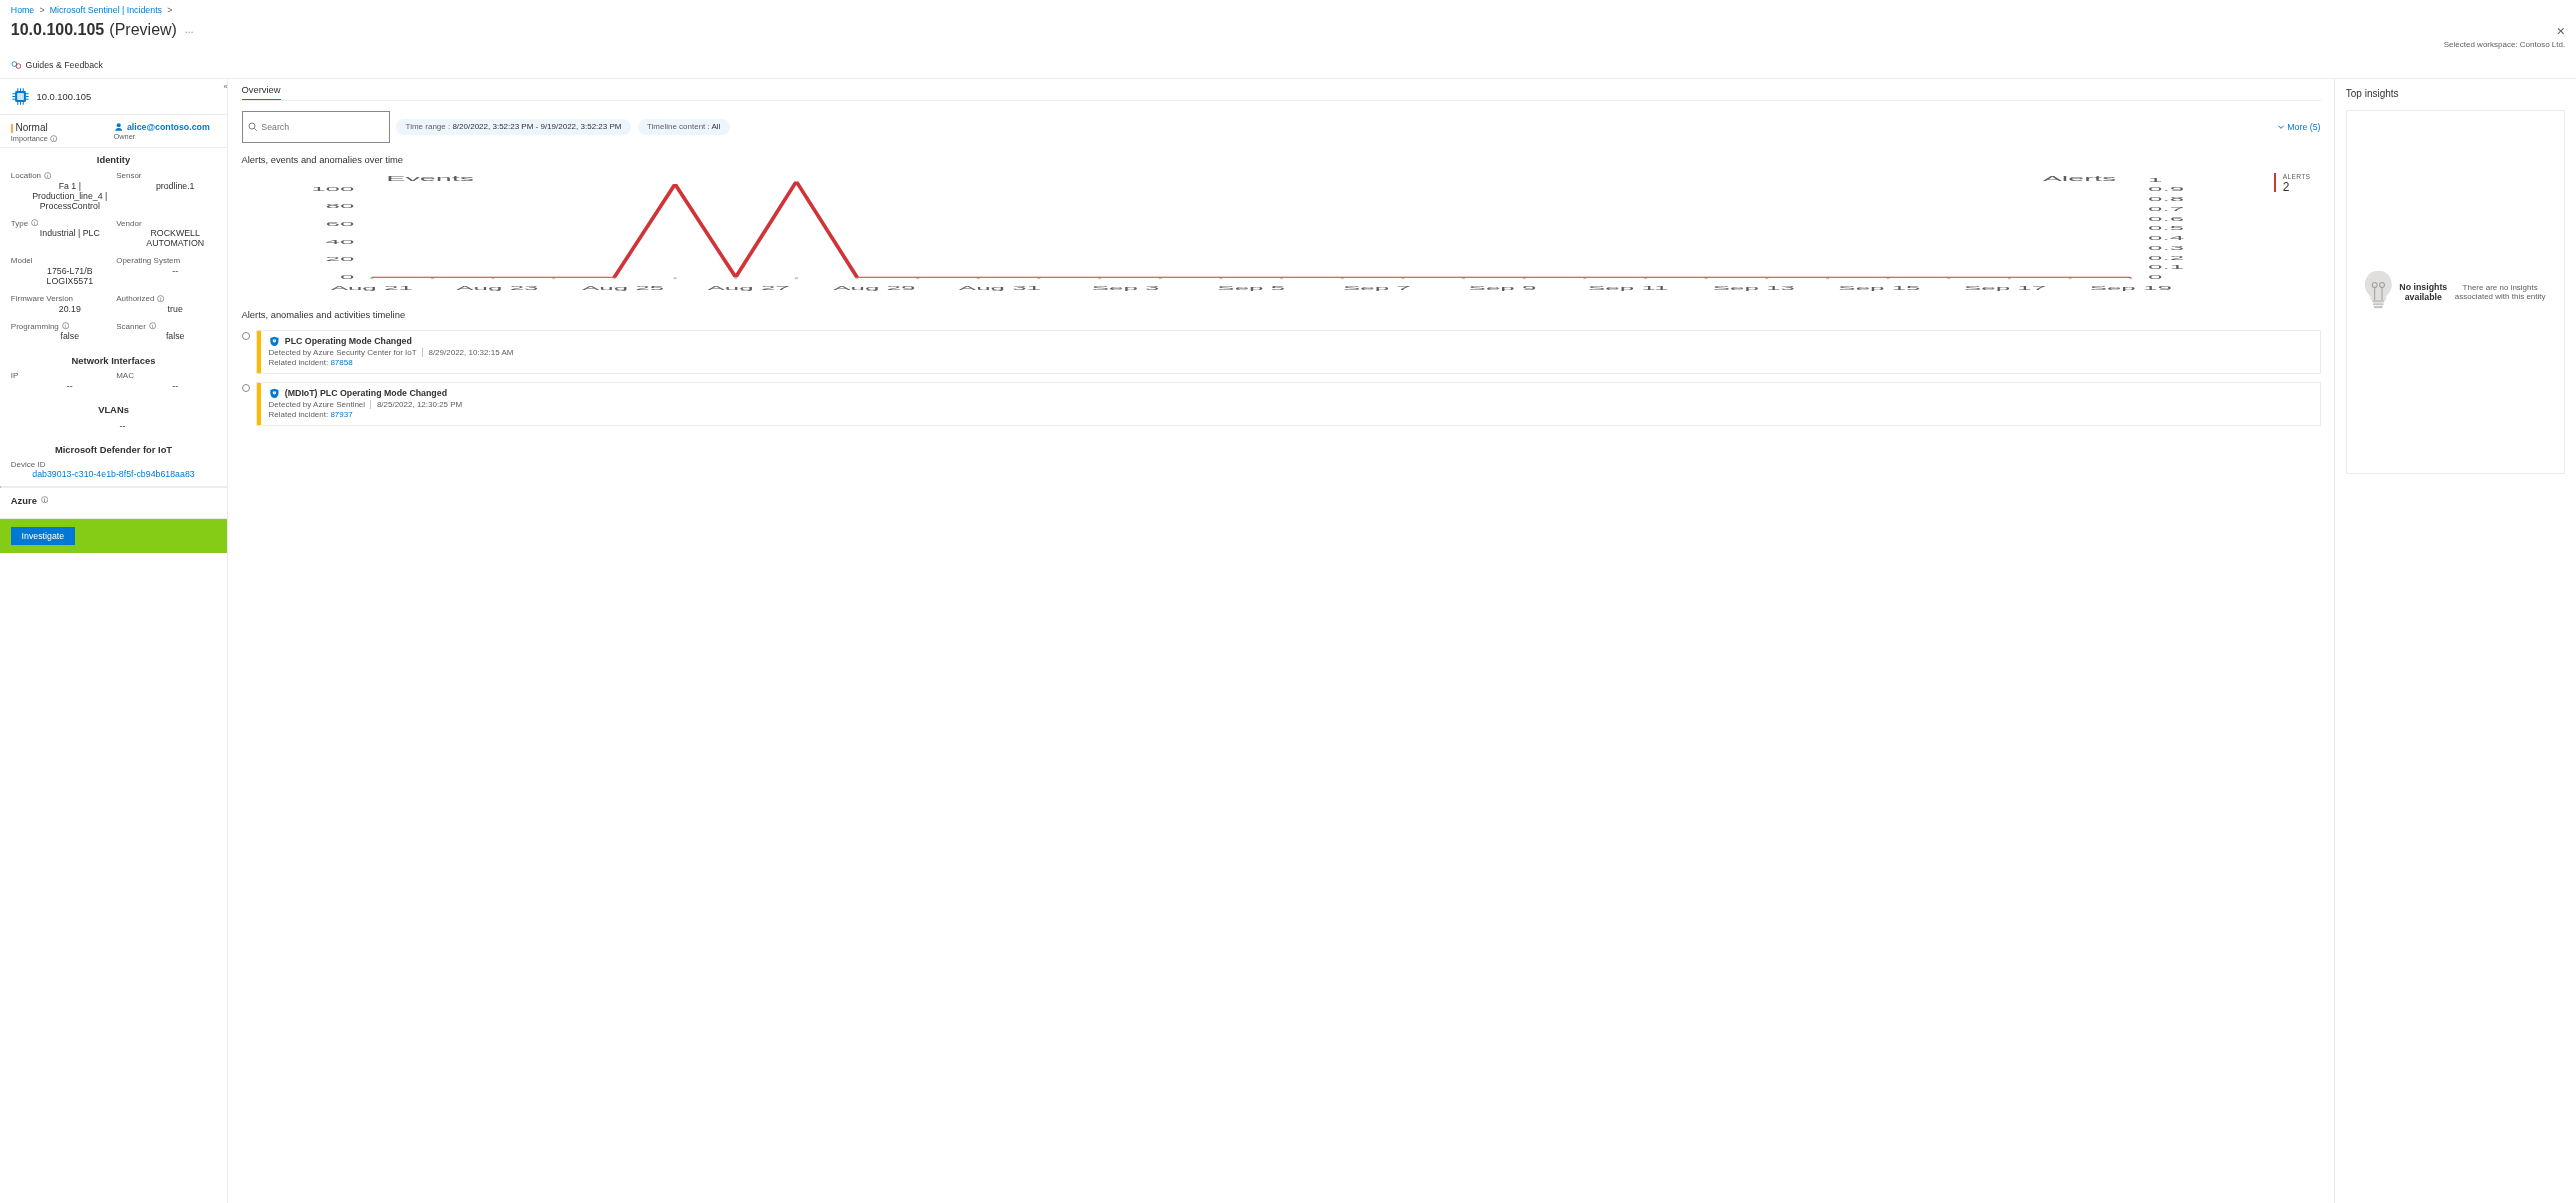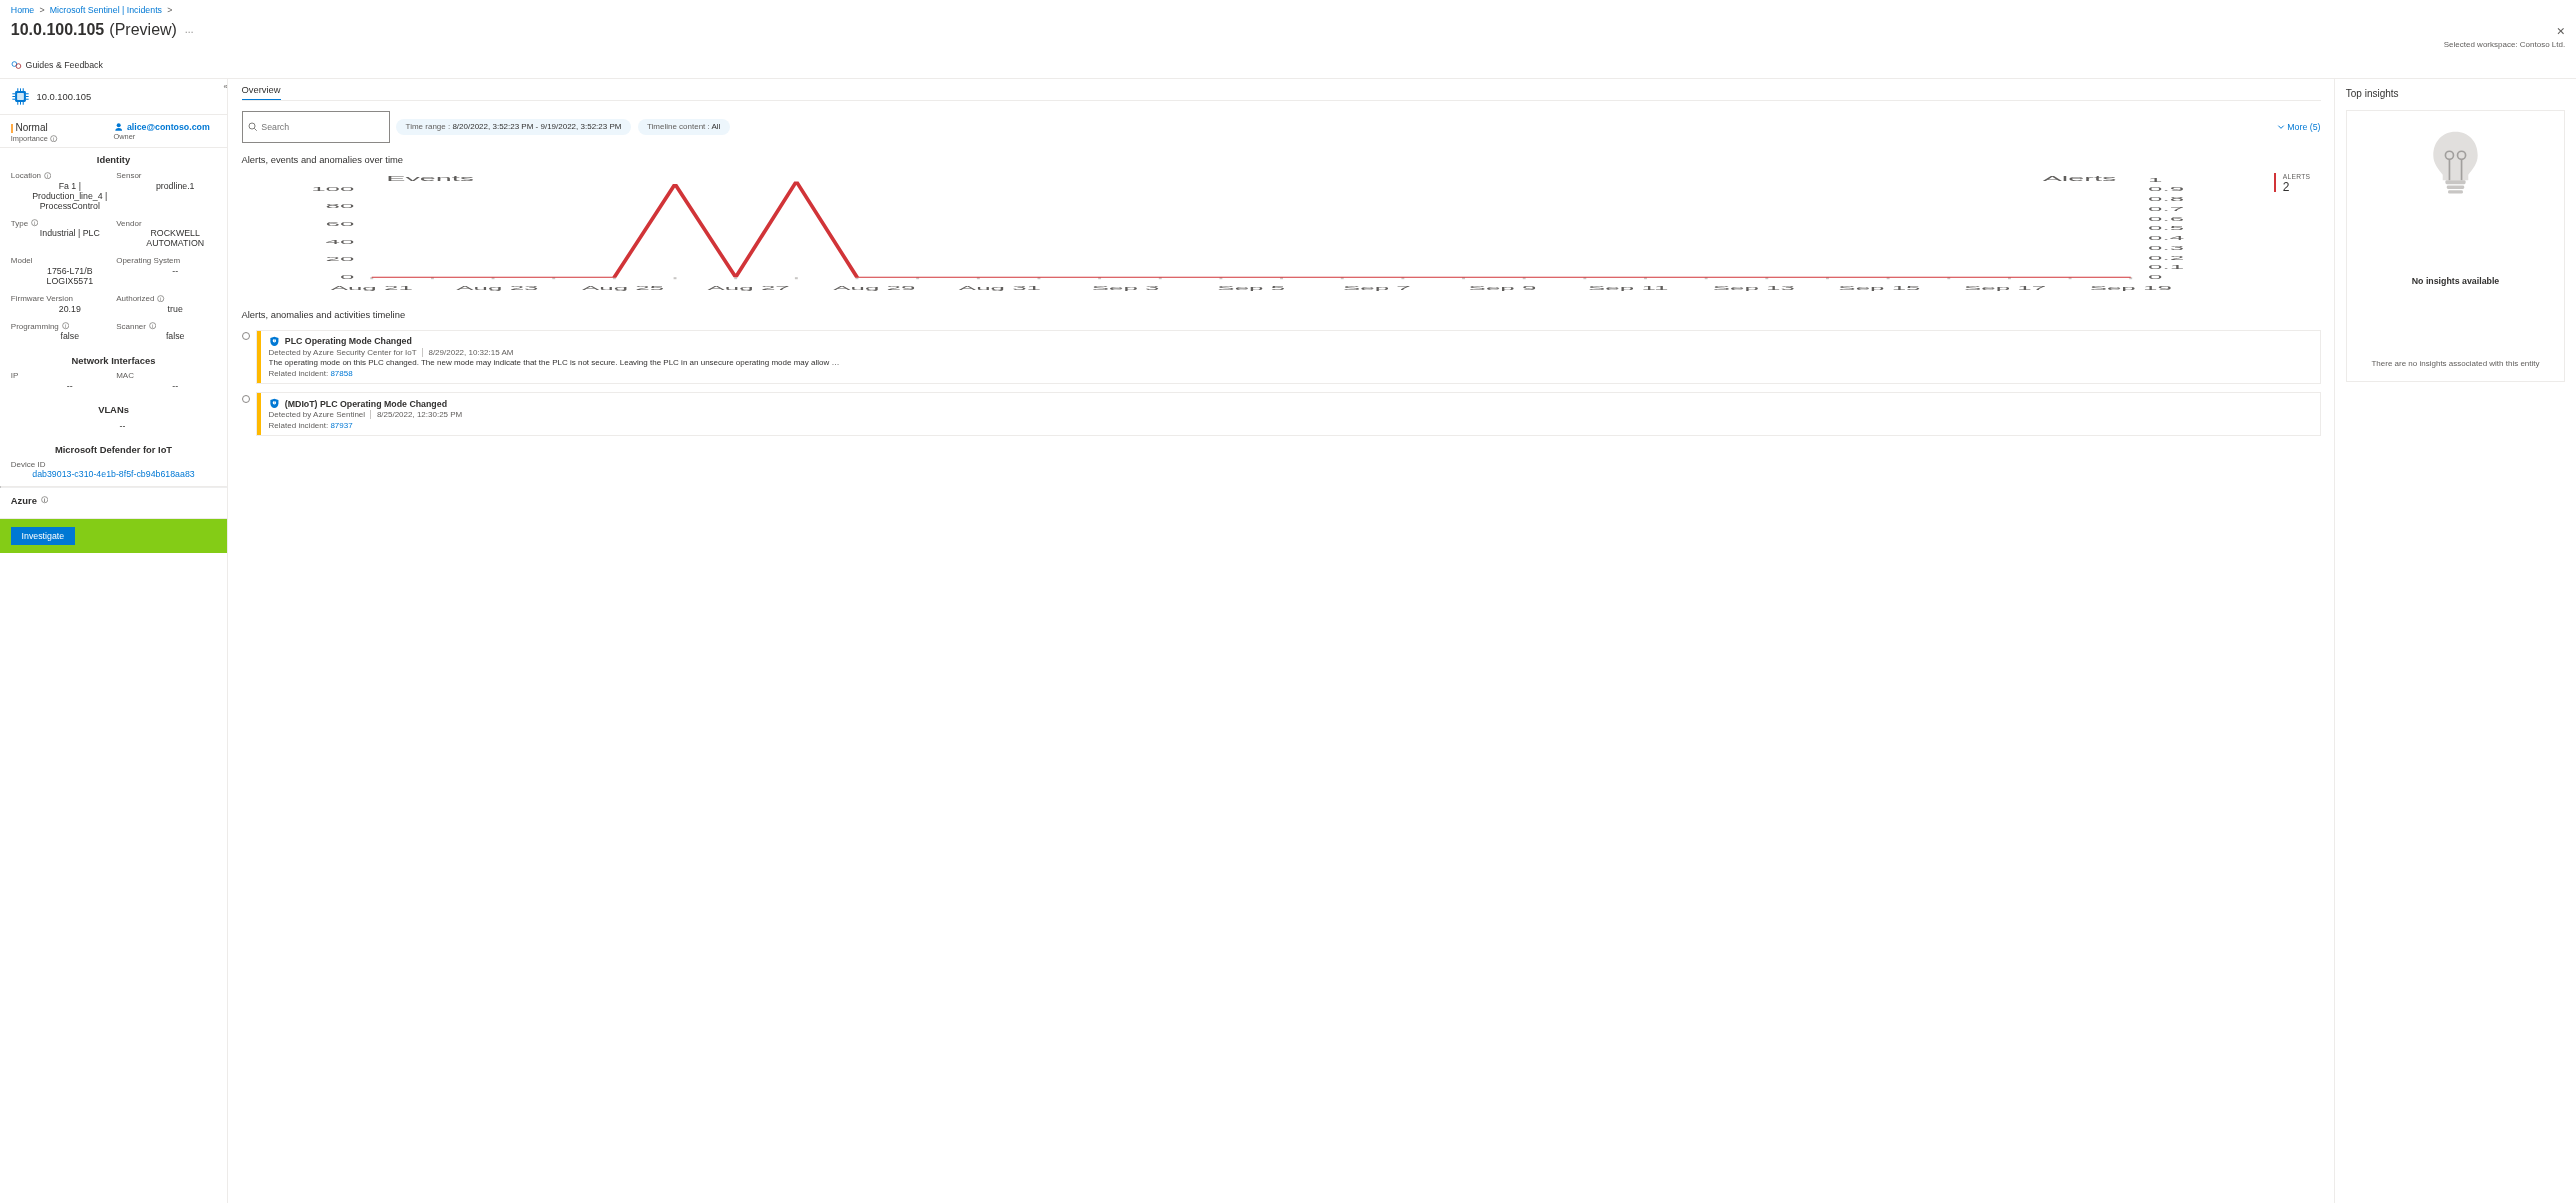--- a/index.html
+++ b/index.html
@@ -81,21 +81,21 @@
 .card-head { display: flex; align-items: center; gap: 5.4px; margin-bottom: 1.3px; }
 .shield-icon { width: 10.8px; height: 10.8px; flex-shrink: 0; }
 .card-title { font-weight: 600; font-size: 8.8px; }
 .card-meta { font-size: 8px; color: #605e5c; margin-bottom: 1.3px; }
 .card-meta .sep-v { border-left: 0.7px solid #c8c6c4; margin: 0 5.4px; }
 .card-desc { font-size: 8px; color: #323130; margin-bottom: 1.3px; white-space: nowrap; overflow: hidden; text-overflow: ellipsis; }
 .card-related { font-size: 8px; color: #605e5c; }
 
 .right-panel { width: 242px; border-left: 0.7px solid #edebe9; padding: 9.4px 10.8px; }
 .right-title { font-size: 10px; margin-bottom: 10.8px; }
-.insights-box { border: 0.7px solid #edebe9; height: 272px; display: flex; flex-direction: column; align-items: center; justify-content: space-between; text-align: center; padding: 13.5px; }
+.insights-box { border: 0.7px solid #edebe9; height: 364px; display: flex; flex-direction: row; align-items: center; justify-content: space-between; text-align: center; padding: 13.5px; }
 .bulb-icon { width: 61px; height: 74px; margin-bottom: 6.7px; }
 .no-insights-title { font-weight: 600; font-size: 8.8px; margin-bottom: 1.3px; }
 .no-insights-sub { font-size: 8px; color: #605e5c; }
 
 .chart-svg { width: 100%; height: 121px; }
 .axis-label { font-size: 10px; fill: #605e5c; }
 .tick { font-size: 9px; fill: #605e5c; }
 </style>
 </head>
 <body>
@@ -418,21 +418,20 @@
         <div class="card-body">
           <div class="card-head">
             <svg class="shield-icon" viewBox="0 0 16 16" style="font-size:13px">
                   <path d="M8 1 L14 3 L14 8 C14 12 11 14.5 8 15 C5 14.5 2 12 2 8 L2 3 Z" fill="#0078d4"></path>
                   <circle cx="8" cy="7" r="2.5" fill="#fff"></circle>
                   <text x="8" y="9" text-anchor="middle" font-size="5" fill="#0078d4" font-weight="bold">!</text>
                 </svg>
             <span class="card-title">PLC Operating Mode Changed</span>
           </div>
           <div class="card-meta"><span>Detected by Azure Security Center for IoT</span><span class="sep-v"></span><span>8/29/2022, 10:32:15 AM</span></div>
-          <div class="card-desc">The operating mode on this PLC changed. The new mode may indicate that the PLC is not secure. Leaving the PLC in an unsecure operating mode may allow …</div>
           <div class="card-related"><span>Related incident: </span><a>87858</a></div>
         </div>
       </div>
         </div>
         <div class="timeline-item">
       <div class="timeline-radio"></div>
       <div class="timeline-card">
         <div class="severity-stripe"></div>
         <div class="card-body">
           <div class="card-head">

